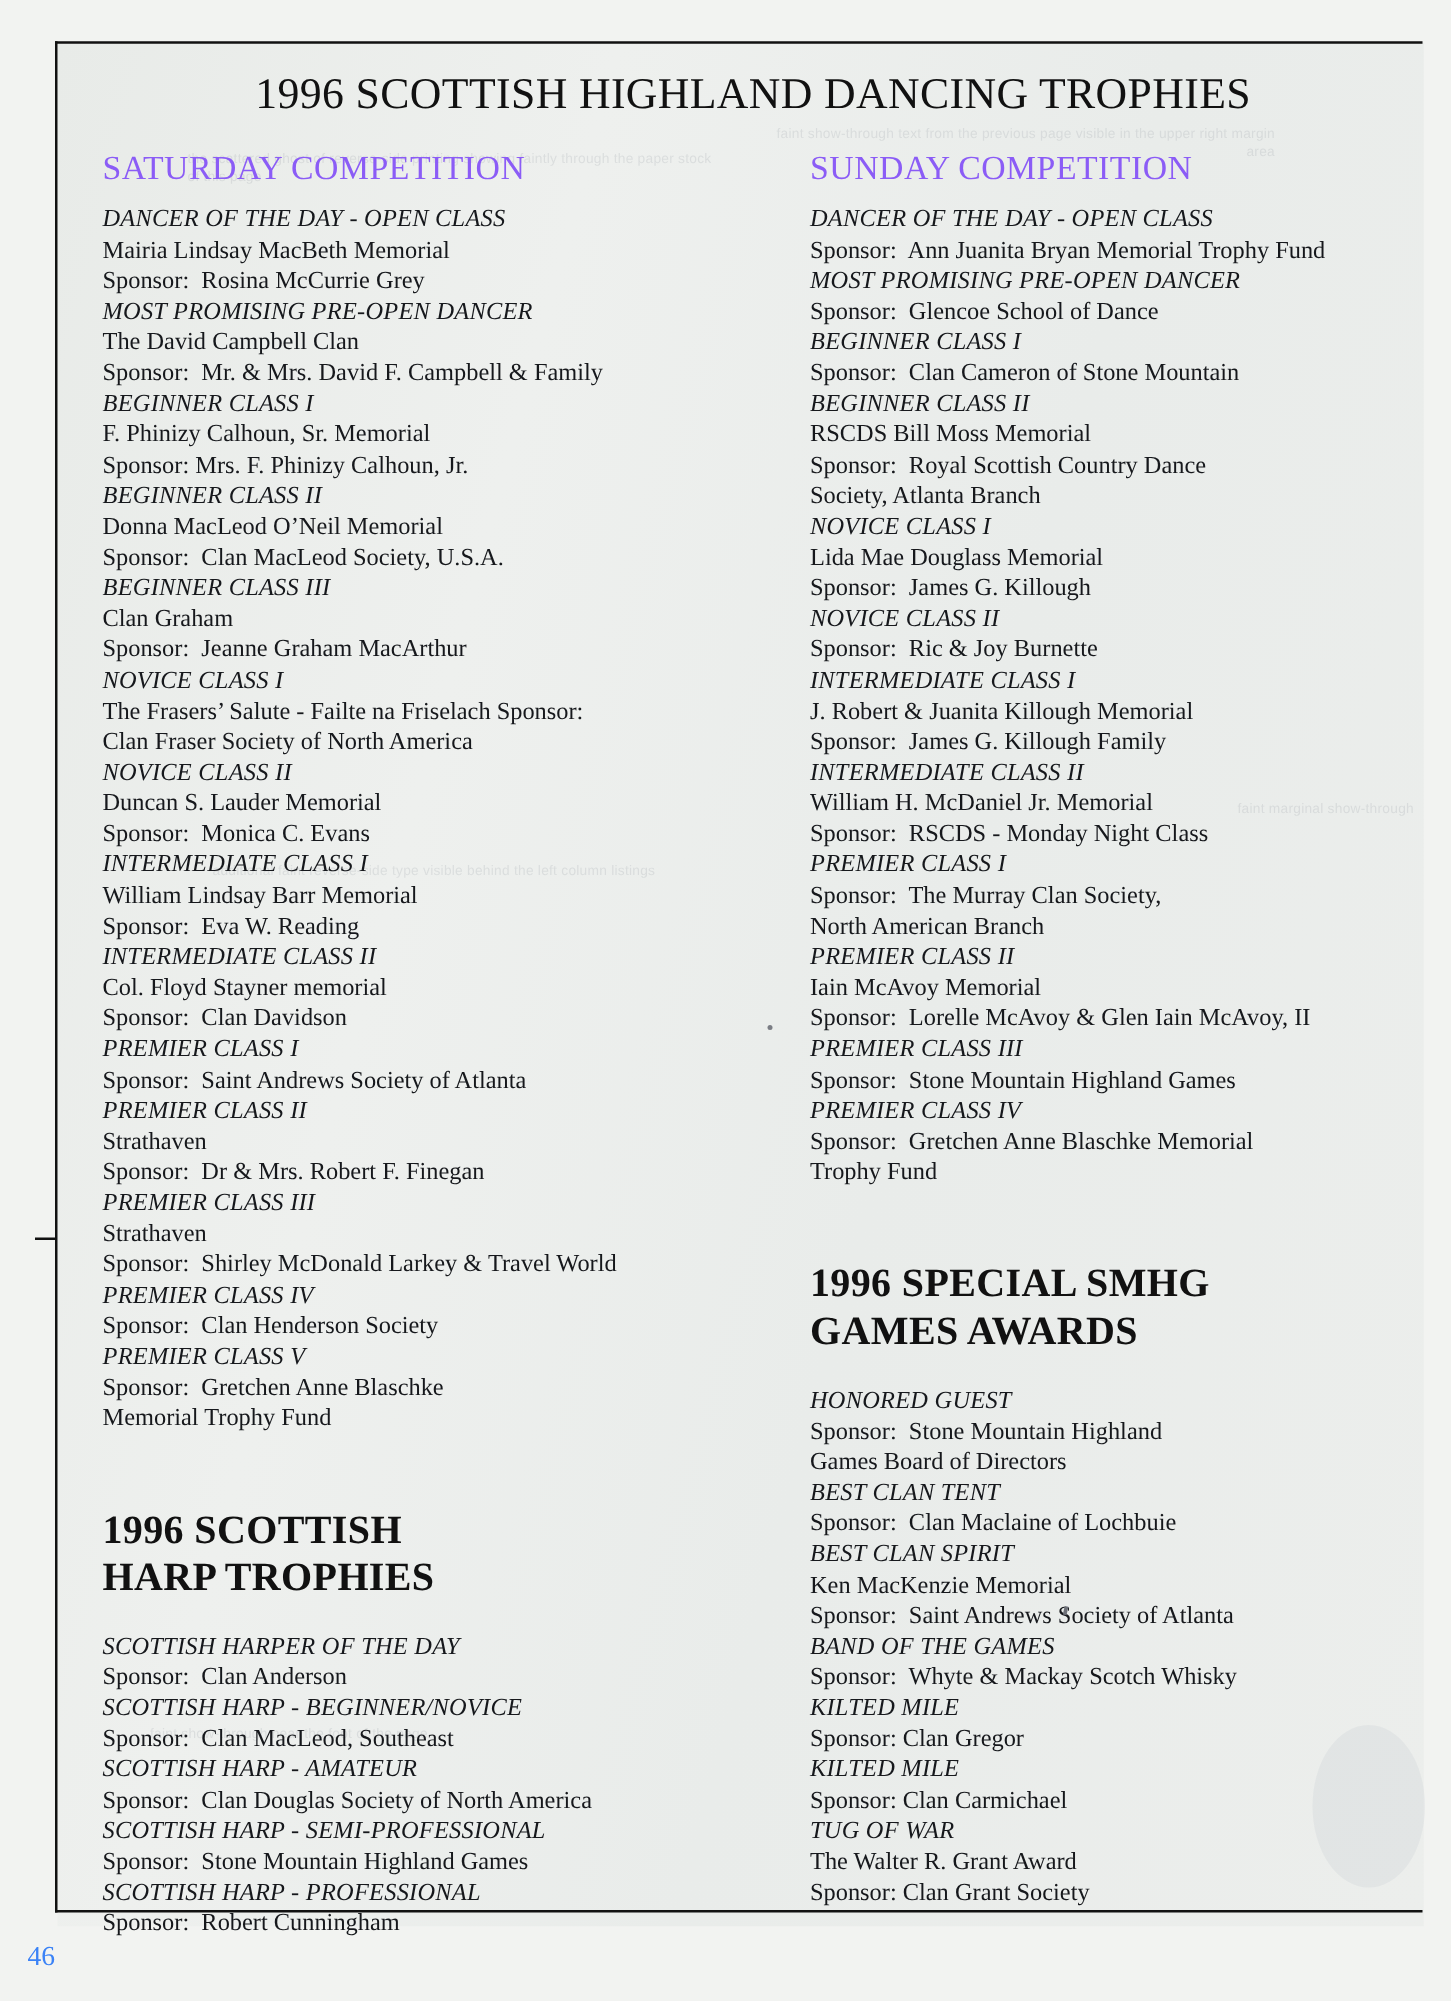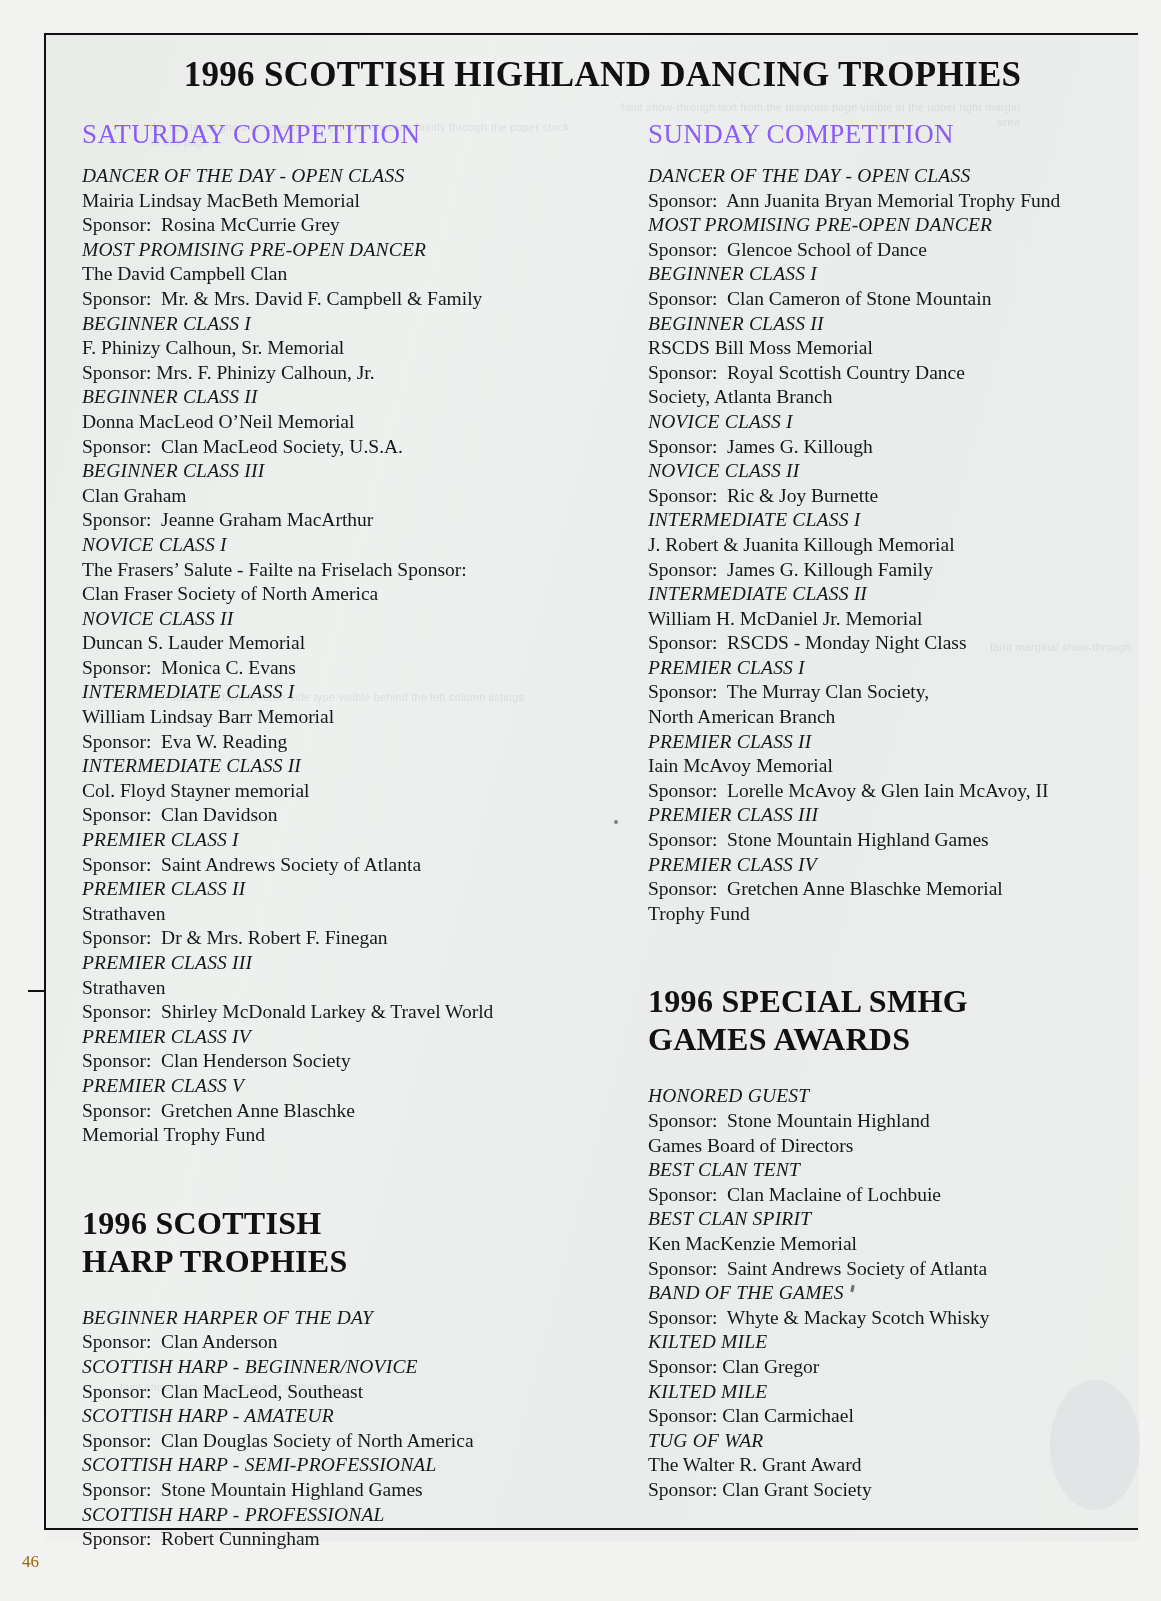--- a/index.html
+++ b/index.html
@@ -65,21 +65,21 @@
     position: absolute;
     left: 44px; top: 33px;
     width: 1117px; height: 1500px;
   }
 
   h1.main-title {
     margin: 0;
     padding: 22px 0 0 0;
     text-align: center;
     font-size: 35px;
-    font-weight: 700;
+    font-weight: 400;
     letter-spacing: 0.3px;
     font-family: "Liberation Serif", serif;
     color: #111;
     text-indent: 0;
   }
 
   .cols {
     position: absolute;
     left: 0; top: 86px;
     width: 1117px;
@@ -131,22 +131,22 @@
     font-style: italic;
   }
 
   .spacer-lg { height: 56px; }
   .spacer-md { height: 26px; }
 
   .page-number {
     position: absolute;
     left: 22px;
     top: 1552px;
-    font-size: 17px;
-    color: #a16207;
+    font-size: 22px;
+    color: #3b82f6;
     font-family: "Liberation Serif", serif;
   }
 
   
   .mark-1 {
     position: absolute;
     left: 851px; top: 1285px;
     width: 3px; height: 7px;
     background: #6d7078;
     transform: rotate(12deg);
@@ -236,21 +236,21 @@
       <div class="spacer-lg"></div>
 
       <h2 class="big-head">
         <span>1996 SCOTTISH</span><br>
         <span>HARP TROPHIES</span>
       </h2>
 
       <div class="spacer-md"></div>
 
       <ul class="entry-list">
-        <li class="award">BEGINNER HARPER OF THE DAY</li>
+        <li class="award">SCOTTISH HARPER OF THE DAY</li>
         <li>Sponsor:  Clan Anderson</li>
         <li class="award">SCOTTISH HARP - BEGINNER/NOVICE</li>
         <li>Sponsor:  Clan MacLeod, Southeast</li>
         <li class="award">SCOTTISH HARP - AMATEUR</li>
         <li>Sponsor:  Clan Douglas Society of North America</li>
         <li class="award">SCOTTISH HARP - SEMI-PROFESSIONAL</li>
         <li>Sponsor:  Stone Mountain Highland Games</li>
         <li class="award">SCOTTISH HARP - PROFESSIONAL</li>
         <li>Sponsor:  Robert Cunningham</li>
       </ul>
@@ -265,20 +265,21 @@
         <li>Sponsor:  Ann Juanita Bryan Memorial Trophy Fund</li>
         <li class="award">MOST PROMISING PRE-OPEN DANCER</li>
         <li>Sponsor:  Glencoe School of Dance</li>
         <li class="award">BEGINNER CLASS I</li>
         <li>Sponsor:  Clan Cameron of Stone Mountain</li>
         <li class="award">BEGINNER CLASS II</li>
         <li>RSCDS Bill Moss Memorial</li>
         <li>Sponsor:  Royal Scottish Country Dance</li>
         <li>Society, Atlanta Branch</li>
         <li class="award">NOVICE CLASS I</li>
+        <li>Lida Mae Douglass Memorial</li>
         <li>Sponsor:  James G. Killough</li>
         <li class="award">NOVICE CLASS II</li>
         <li>Sponsor:  Ric &amp; Joy Burnette</li>
         <li class="award">INTERMEDIATE CLASS I</li>
         <li>J. Robert &amp; Juanita Killough Memorial</li>
         <li>Sponsor:  James G. Killough Family</li>
         <li class="award">INTERMEDIATE CLASS II</li>
         <li>William H. McDaniel Jr. Memorial</li>
         <li>Sponsor:  RSCDS - Monday Night Class</li>
         <li class="award">PREMIER CLASS I</li>

